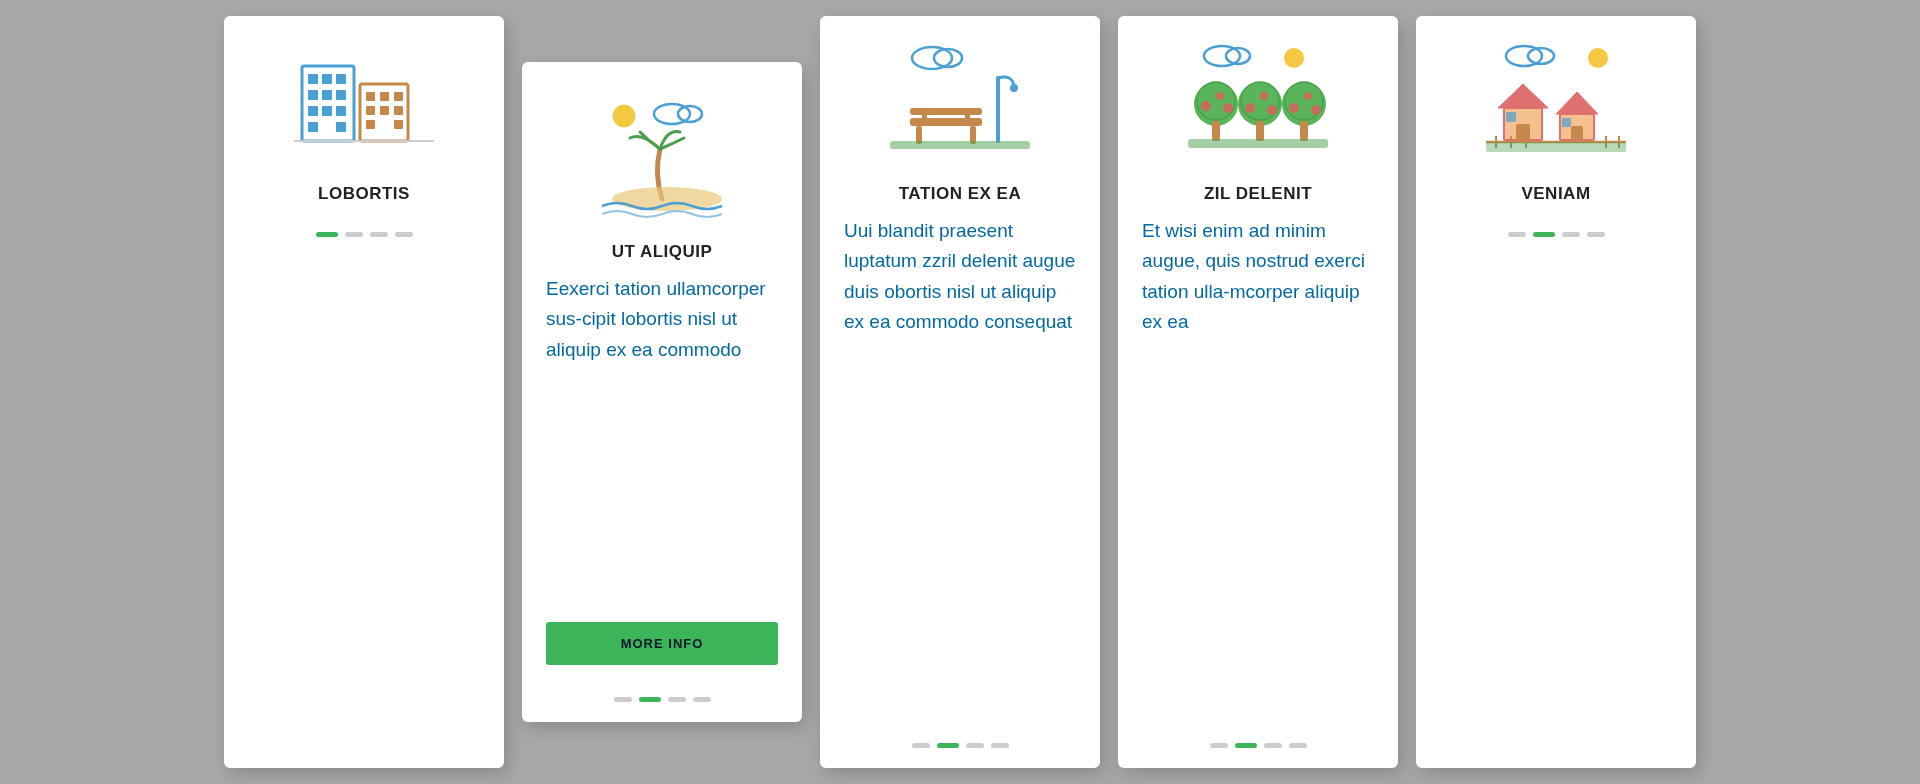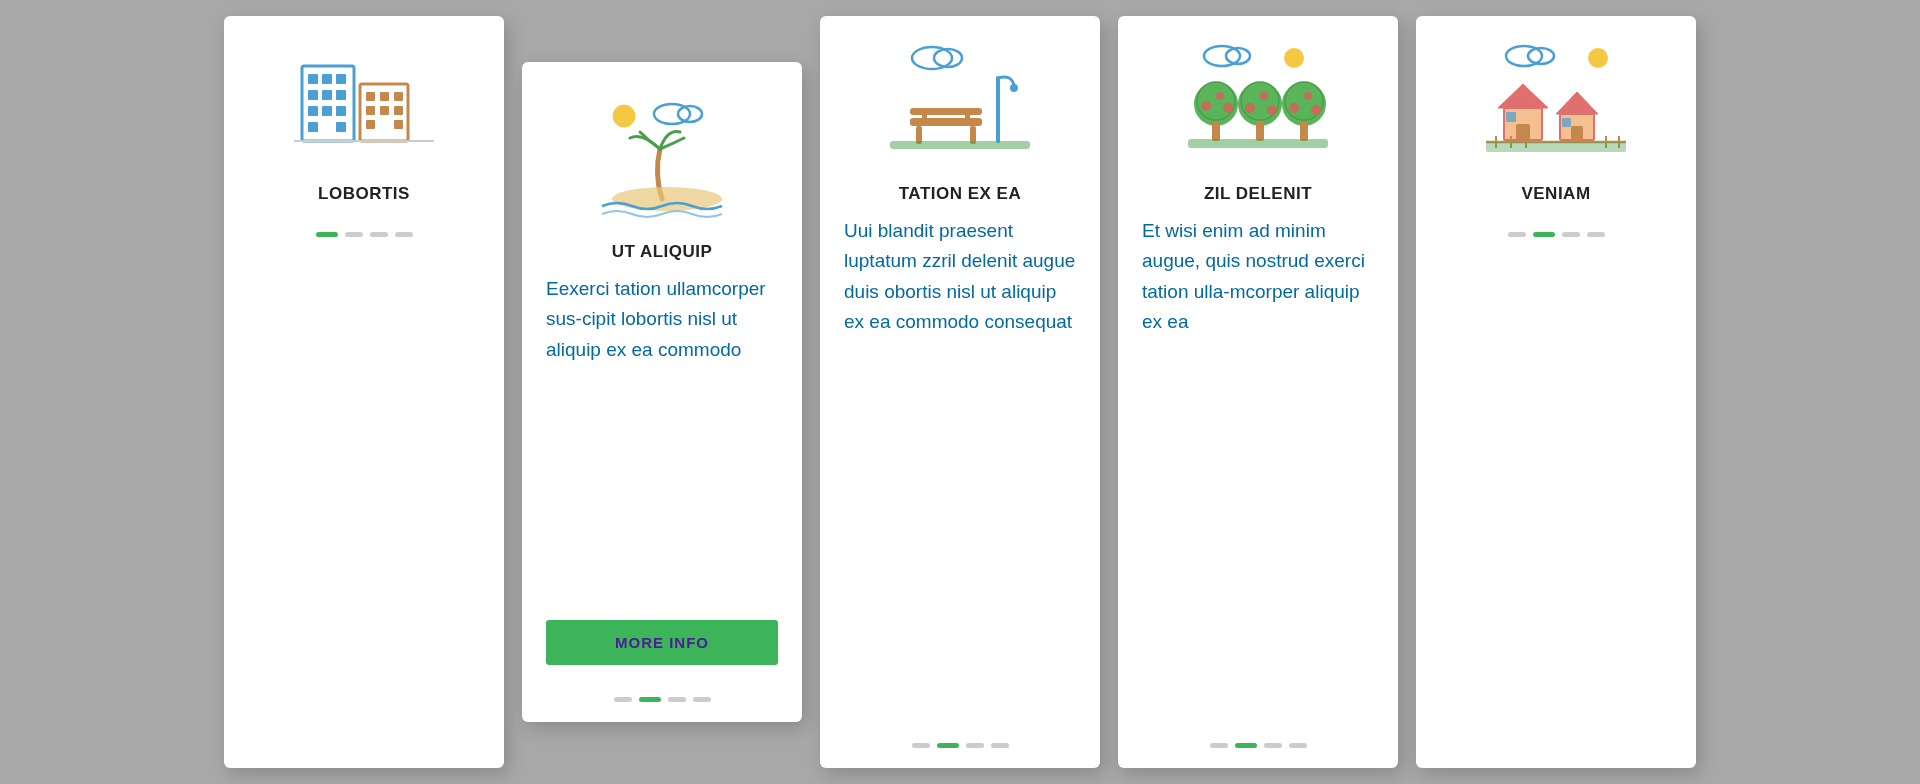--- a/index.html
+++ b/index.html
@@ -58,23 +58,23 @@
     }
     .card-text {
       font-size: 19px;
       color: #0369a1;
       text-align: left;
       line-height: 1.6;
       flex: 1;
     }
     .more-info-btn {
       background: #3cb55a;
-      color: #4c1d95;
+      color: #0f172a;
       font-weight: 700;
-      font-size: 15px;
+      font-size: 13px;
       letter-spacing: 1px;
       text-transform: uppercase;
       border: none;
       border-radius: 3px;
       width: 100%;
       padding: 14px 0;
       cursor: pointer;
       margin-top: 18px;
       margin-bottom: 10px;
     }

